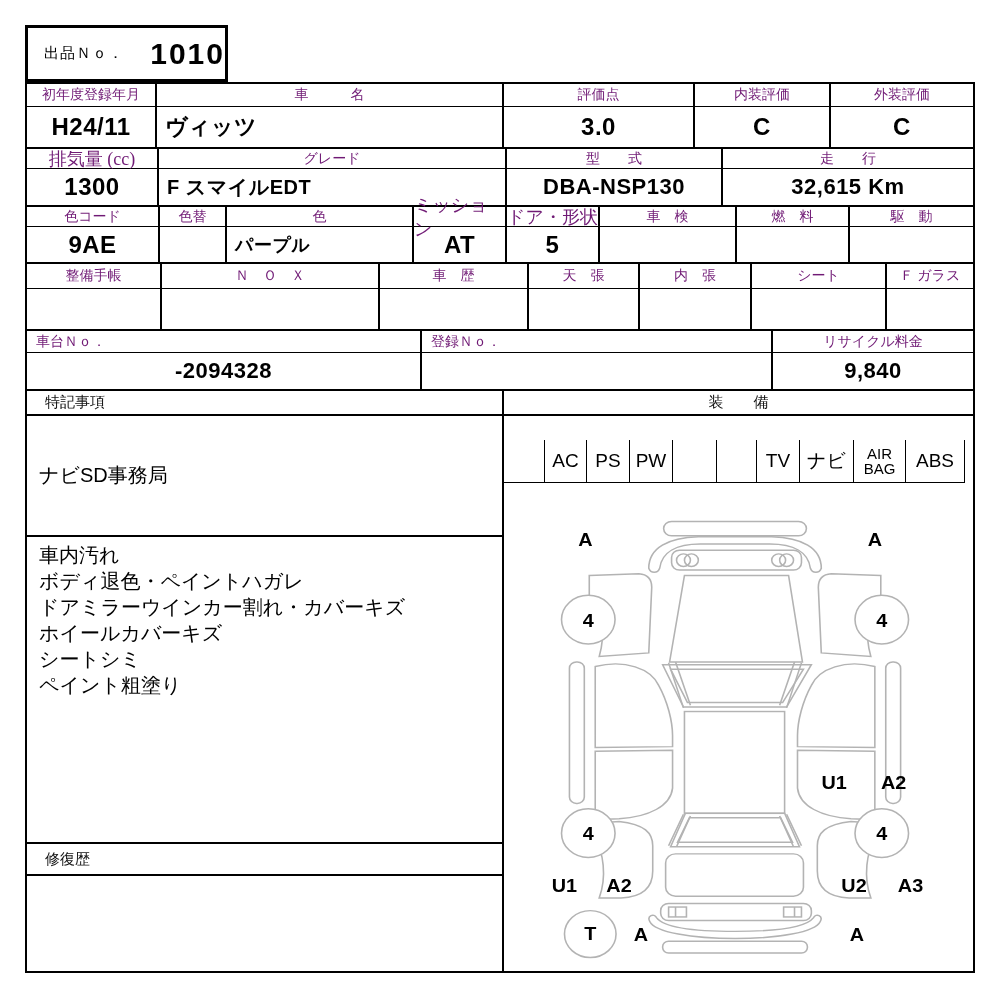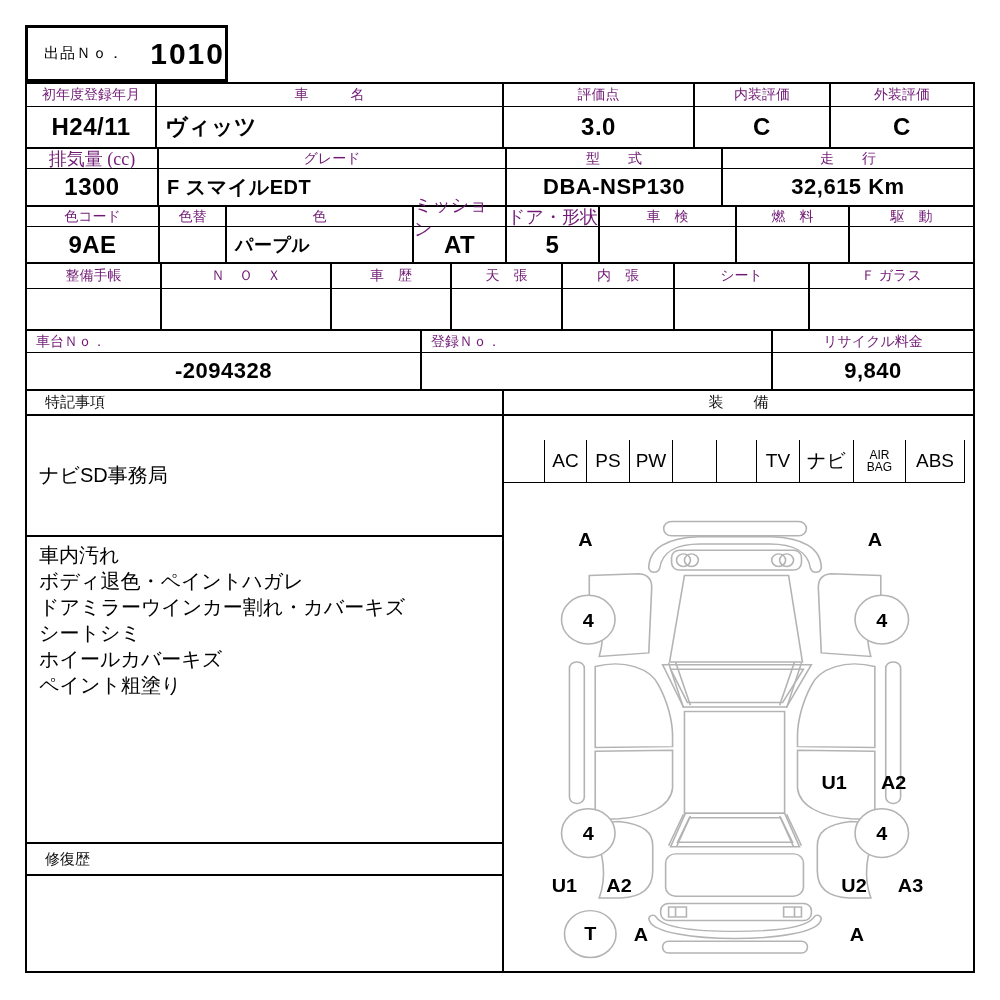--- a/index.html
+++ b/index.html
@@ -44,21 +44,21 @@
   .defect-line{line-height:26px;white-space:nowrap;}
   .repair-hd{height:32px;flex:0 0 auto;border-bottom:2px solid #000;box-sizing:border-box;
       font-family:"Liberation Serif","DejaVu Serif",serif;font-size:15px;color:#111;
       display:flex;align-items:center;padding-left:18px;}
   .repair-val{flex:1 1 auto;}
 
   .eq-row{height:43px;flex:0 0 auto;display:flex;}
   .eq-cell{box-sizing:border-box;border-right:1px solid #000;border-bottom:1px solid #000;
       display:flex;align-items:center;justify-content:center;font-size:19px;
       white-space:pre-line;text-align:center;line-height:1.02;flex:0 0 auto;}
-  .eq-cell.airbag{font-size:12px;font-weight:500;}
+  .eq-cell.airbag{font-size:15px;font-weight:500;}
   .eq-spacer{flex:1 1 auto;}
   .diagram{flex:1 1 auto;position:relative;min-height:0;}
   .diagram svg{position:absolute;left:0;top:0;width:100%;height:100%;}
   .car{stroke:#b3b3b3;stroke-width:1.6;fill:none;}
   .car-solid{stroke:#b3b3b3;stroke-width:1.6;fill:#fff;}
   .mk{font-family:"Liberation Sans","DejaVu Sans",sans-serif;font-weight:bold;
       font-size:20px;fill:#000;text-anchor:middle;}
 </style>
 </head>
 <body>
@@ -147,25 +147,25 @@
         <div class="hd">駆　動</div>
         <div class="vl"></div>
       </div>
     </div>
 
     <div class="band b4" style="height:67px">
       <div class="fg" style="width:135px">
         <div class="hd">整備手帳</div>
         <div class="vl"></div>
       </div>
-      <div class="fg" style="width:170px">
+      <div class="fg" style="width:218px">
         <div class="hd">Ｎ　Ｏ　Ｘ</div>
         <div class="vl"></div>
       </div>
-      <div class="fg" style="width:120px">
+      <div class="fg" style="width:149px">
         <div class="hd">車　歴</div>
         <div class="vl"></div>
       </div>
       <div class="fg" style="width:111px">
         <div class="hd">天　張</div>
         <div class="vl"></div>
       </div>
       <div class="fg" style="width:112px">
         <div class="hd">内　張</div>
         <div class="vl"></div>
@@ -197,22 +197,22 @@
 
     <div class="band bottom">
 
       <div class="left-col">
         <div class="sec-hd left">特記事項</div>
         <div class="note-block">ナビSD事務局</div>
         <div class="defect-block">
           <div class="defect-line">車内汚れ</div>
           <div class="defect-line">ボディ退色・ペイントハガレ</div>
           <div class="defect-line">ドアミラーウインカー割れ・カバーキズ</div>
+          <div class="defect-line">ホイールカバーキズ</div>
           <div class="defect-line">シートシミ</div>
-          <div class="defect-line">ホイールカバーキズ</div>
           <div class="defect-line">ペイント粗塗り</div>
         </div>
         <div class="repair-hd">修復歴</div>
         <div class="repair-val"></div>
       </div>
 
       <div class="right-col">
         <div class="sec-hd center">装　　備</div>
         <div class="eq-row">
           <div class="eq-cell" style="width:41px"></div>

